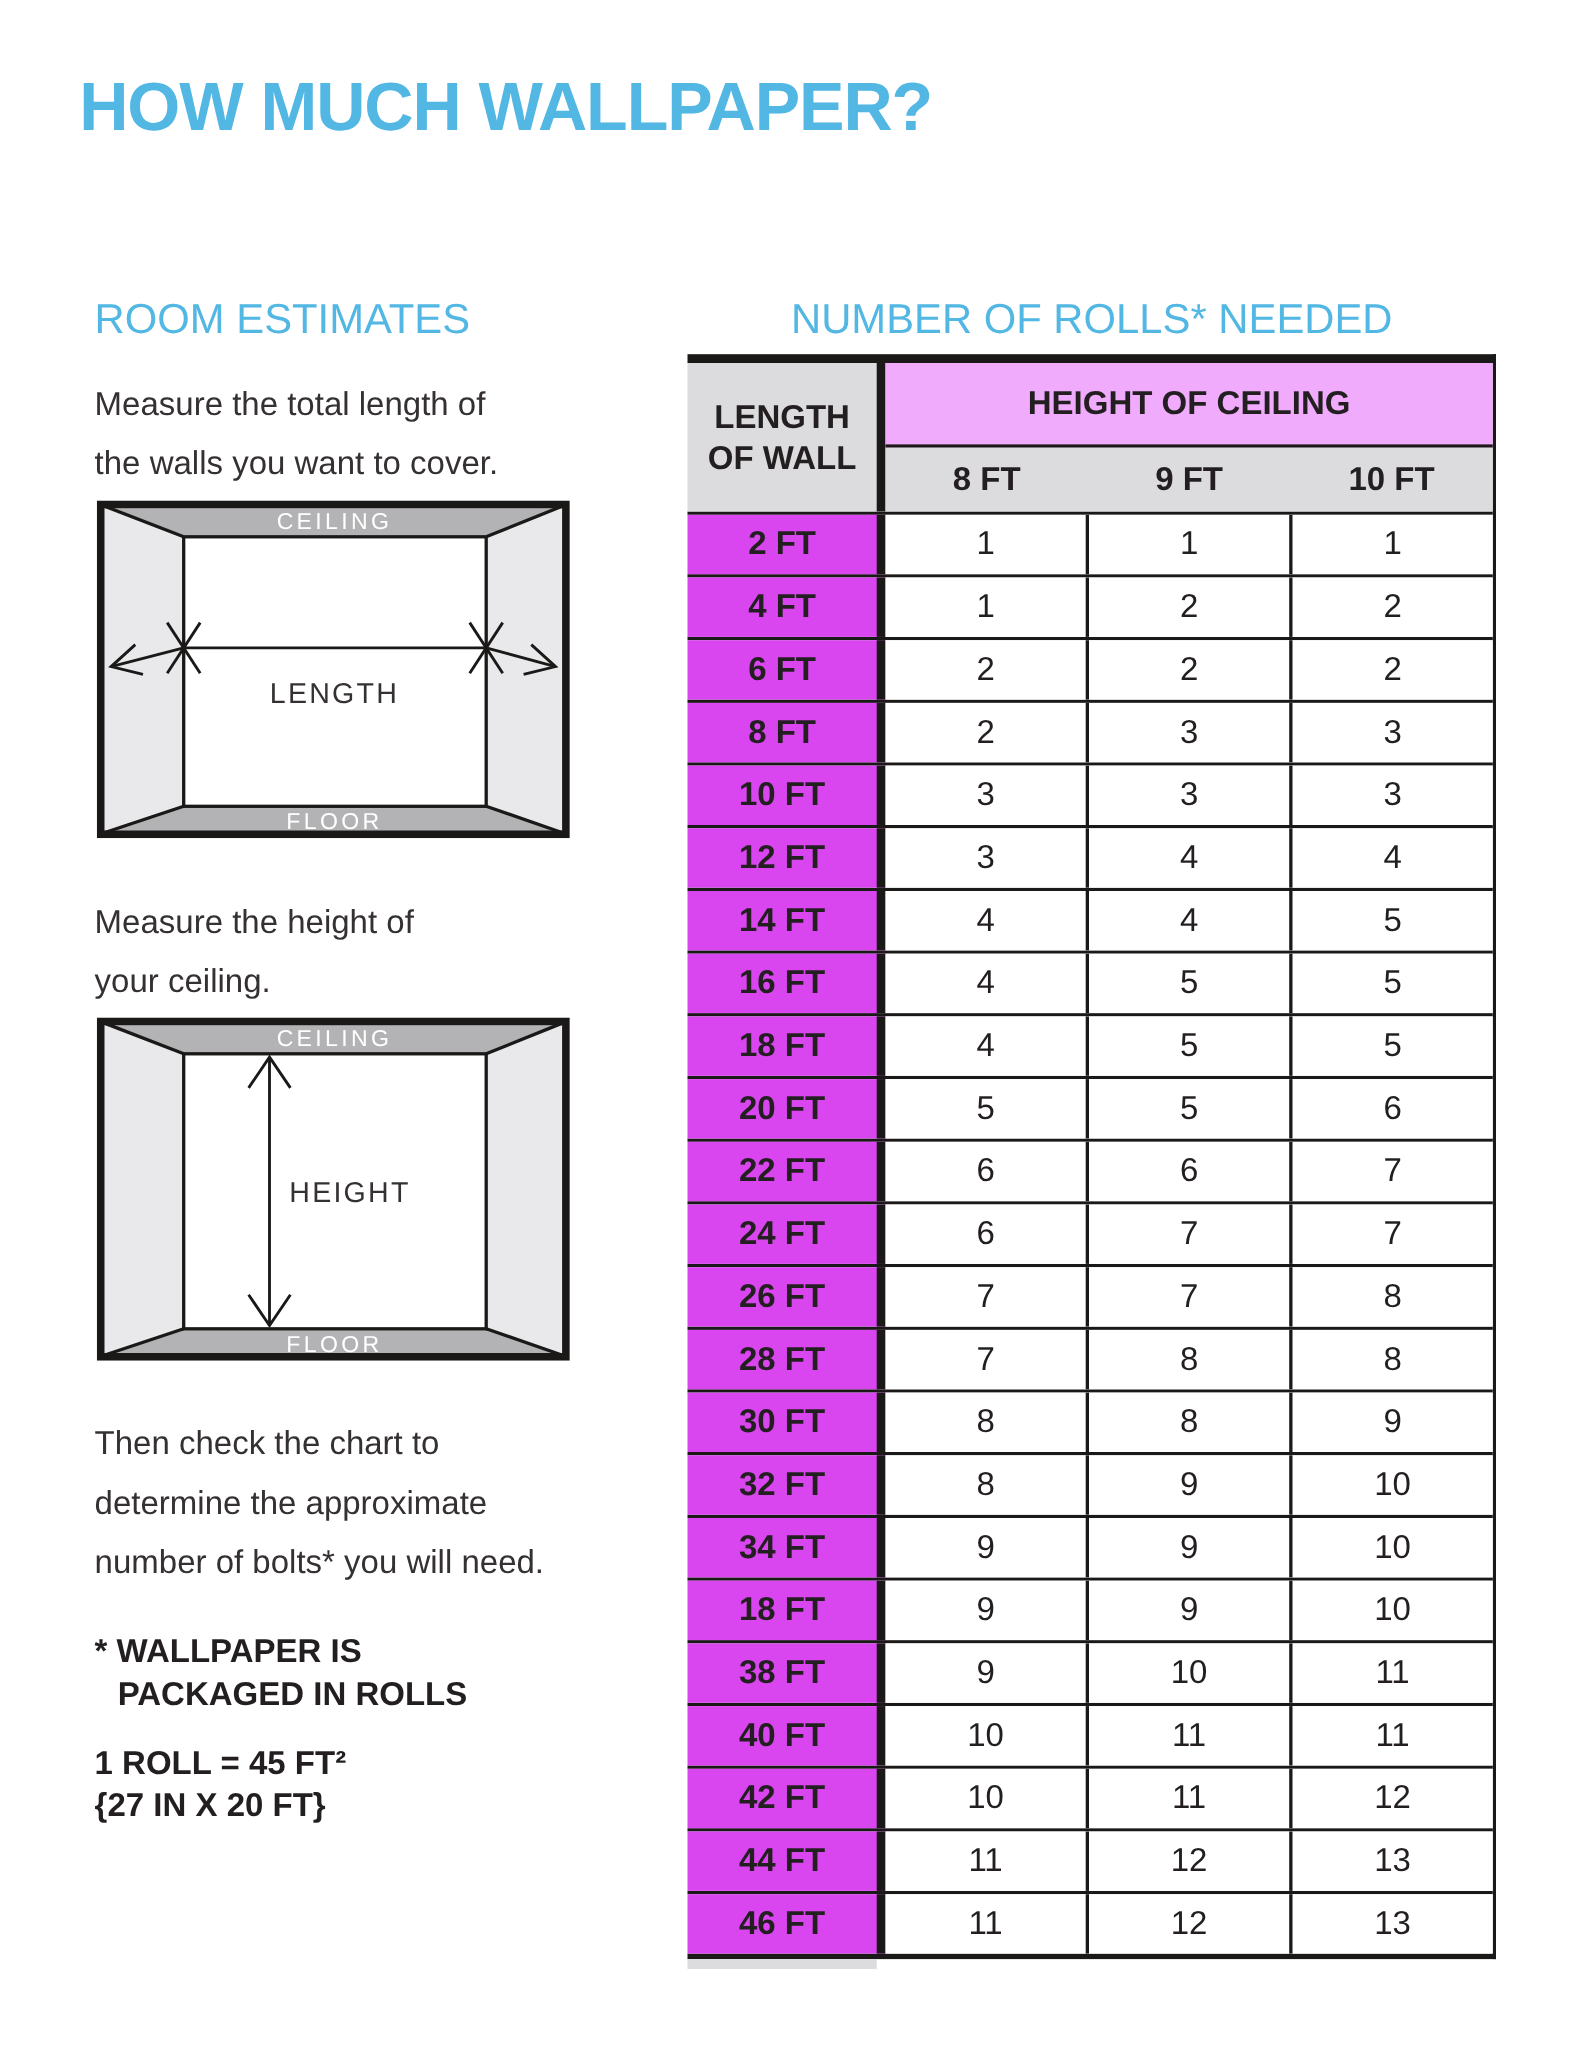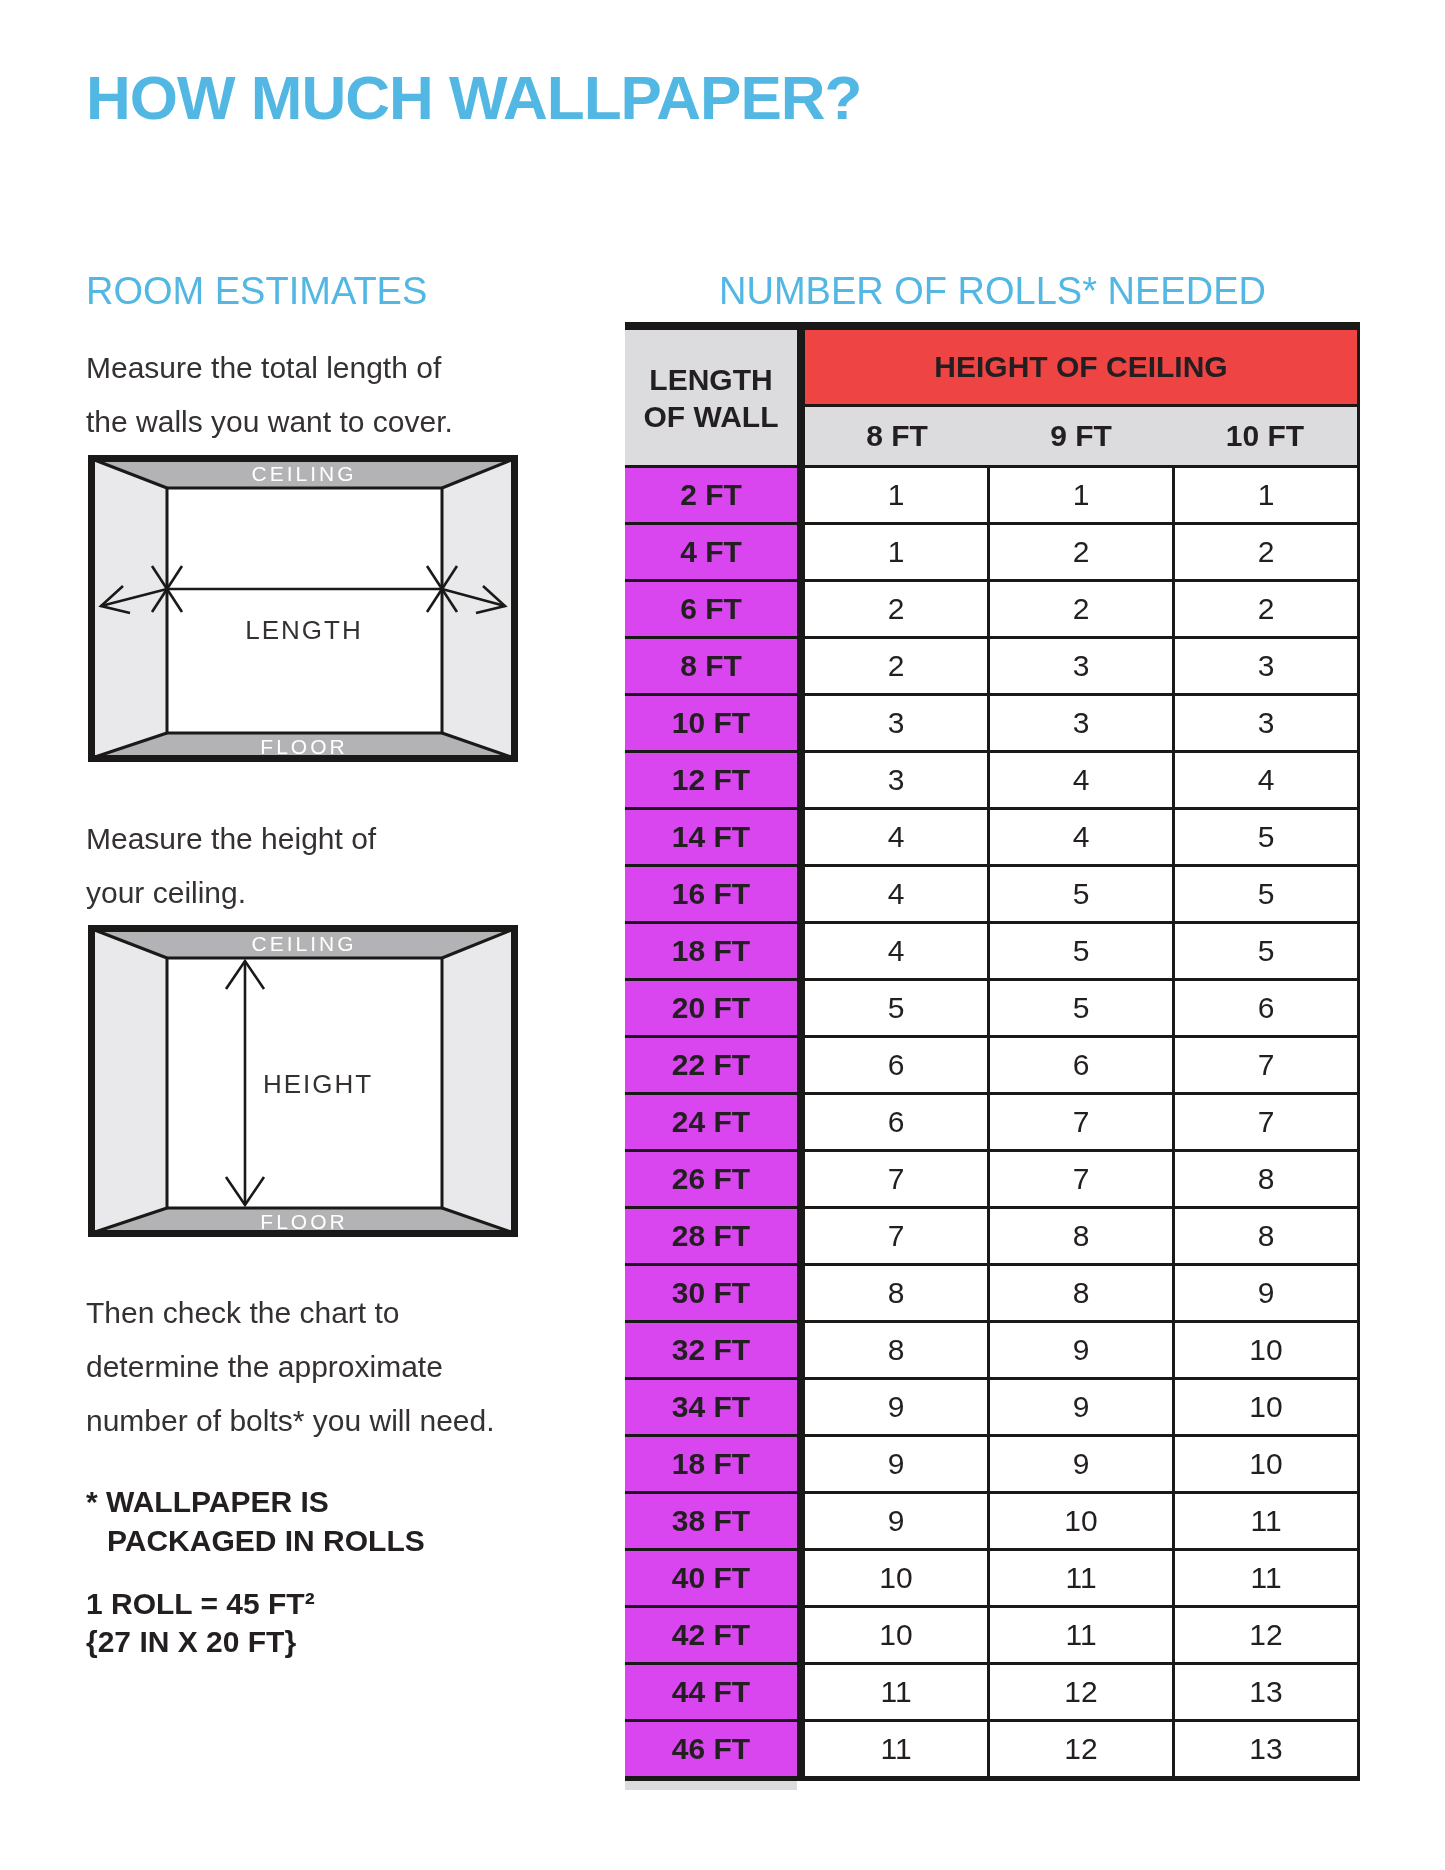--- a/index.html
+++ b/index.html
@@ -4,21 +4,21 @@
 <style>
   html,body { margin:0; padding:0; background:#ffffff; }
   .page {
     position:relative; width:1445px; height:1870px; background:#ffffff;
     font-family:"Liberation Sans","DejaVu Sans",sans-serif; color:#353132;
     overflow:hidden;
   }
   .abs { position:absolute; }
 
   
-  .title { left:86px; top:62px; font-size:62px; font-weight:bold; letter-spacing:-1px; color:var(--accent,#52B7E3); }
+  .title { left:72px; top:62px; font-size:62px; font-weight:bold; letter-spacing:-1px; color:var(--accent,#52B7E3); }
   .sect-head { font-size:38px; font-weight:normal; color:var(--accent,#52B7E3); }
   .room-head { left:86px; top:270px; }
   .rolls-head { left:625px; top:270px; width:735px; text-align:center; }
 
   
   .para { font-size:30px; line-height:54px; white-space:pre-line; color:#353132; }
   .p1 { left:86px; top:341px; }
   .p2 { left:86px; top:812px; }
   .p3 { left:86px; top:1286px; }
   .footnote { left:86px; top:1482px; font-size:30px; line-height:39px; font-weight:bold; color:#231F20;
@@ -36,21 +36,21 @@
     box-sizing:border-box;
   }
   .thead { display:flex; height:135px; }
   .thead-col1 {
     width:180px; box-sizing:border-box; border-right:8px solid #1b1918; background:#DCDCDE;
     display:flex; align-items:center; justify-content:center; text-align:center;
     font-size:30px; font-weight:bold; color:#231F20; white-space:pre-line; line-height:37px;
   }
   .thead-right { flex:1; display:flex; flex-direction:column; }
   .group-hdr {
-    height:77px; box-sizing:border-box; border-bottom:3px solid #1b1918; background:#ef4444;
+    height:77px; box-sizing:border-box; border-bottom:3px solid #1b1918; background:#f0abfc;
     display:flex; align-items:center; justify-content:center;
     font-size:30px; font-weight:bold; color:#231F20;
   }
   .sub-hdr { flex:1; display:flex; background:#DCDCDE; }
   .sub-hdr .shc { flex:1; display:flex; align-items:center; justify-content:center;
     font-size:30px; font-weight:bold; color:#231F20; }
   .trow { display:flex; height:57px; box-sizing:border-box; border-top:3px solid #1b1918; }
   .tlabel {
     width:180px; box-sizing:border-box; border-right:8px solid #1b1918; background:#d946ef;
     display:flex; align-items:center; justify-content:center;

